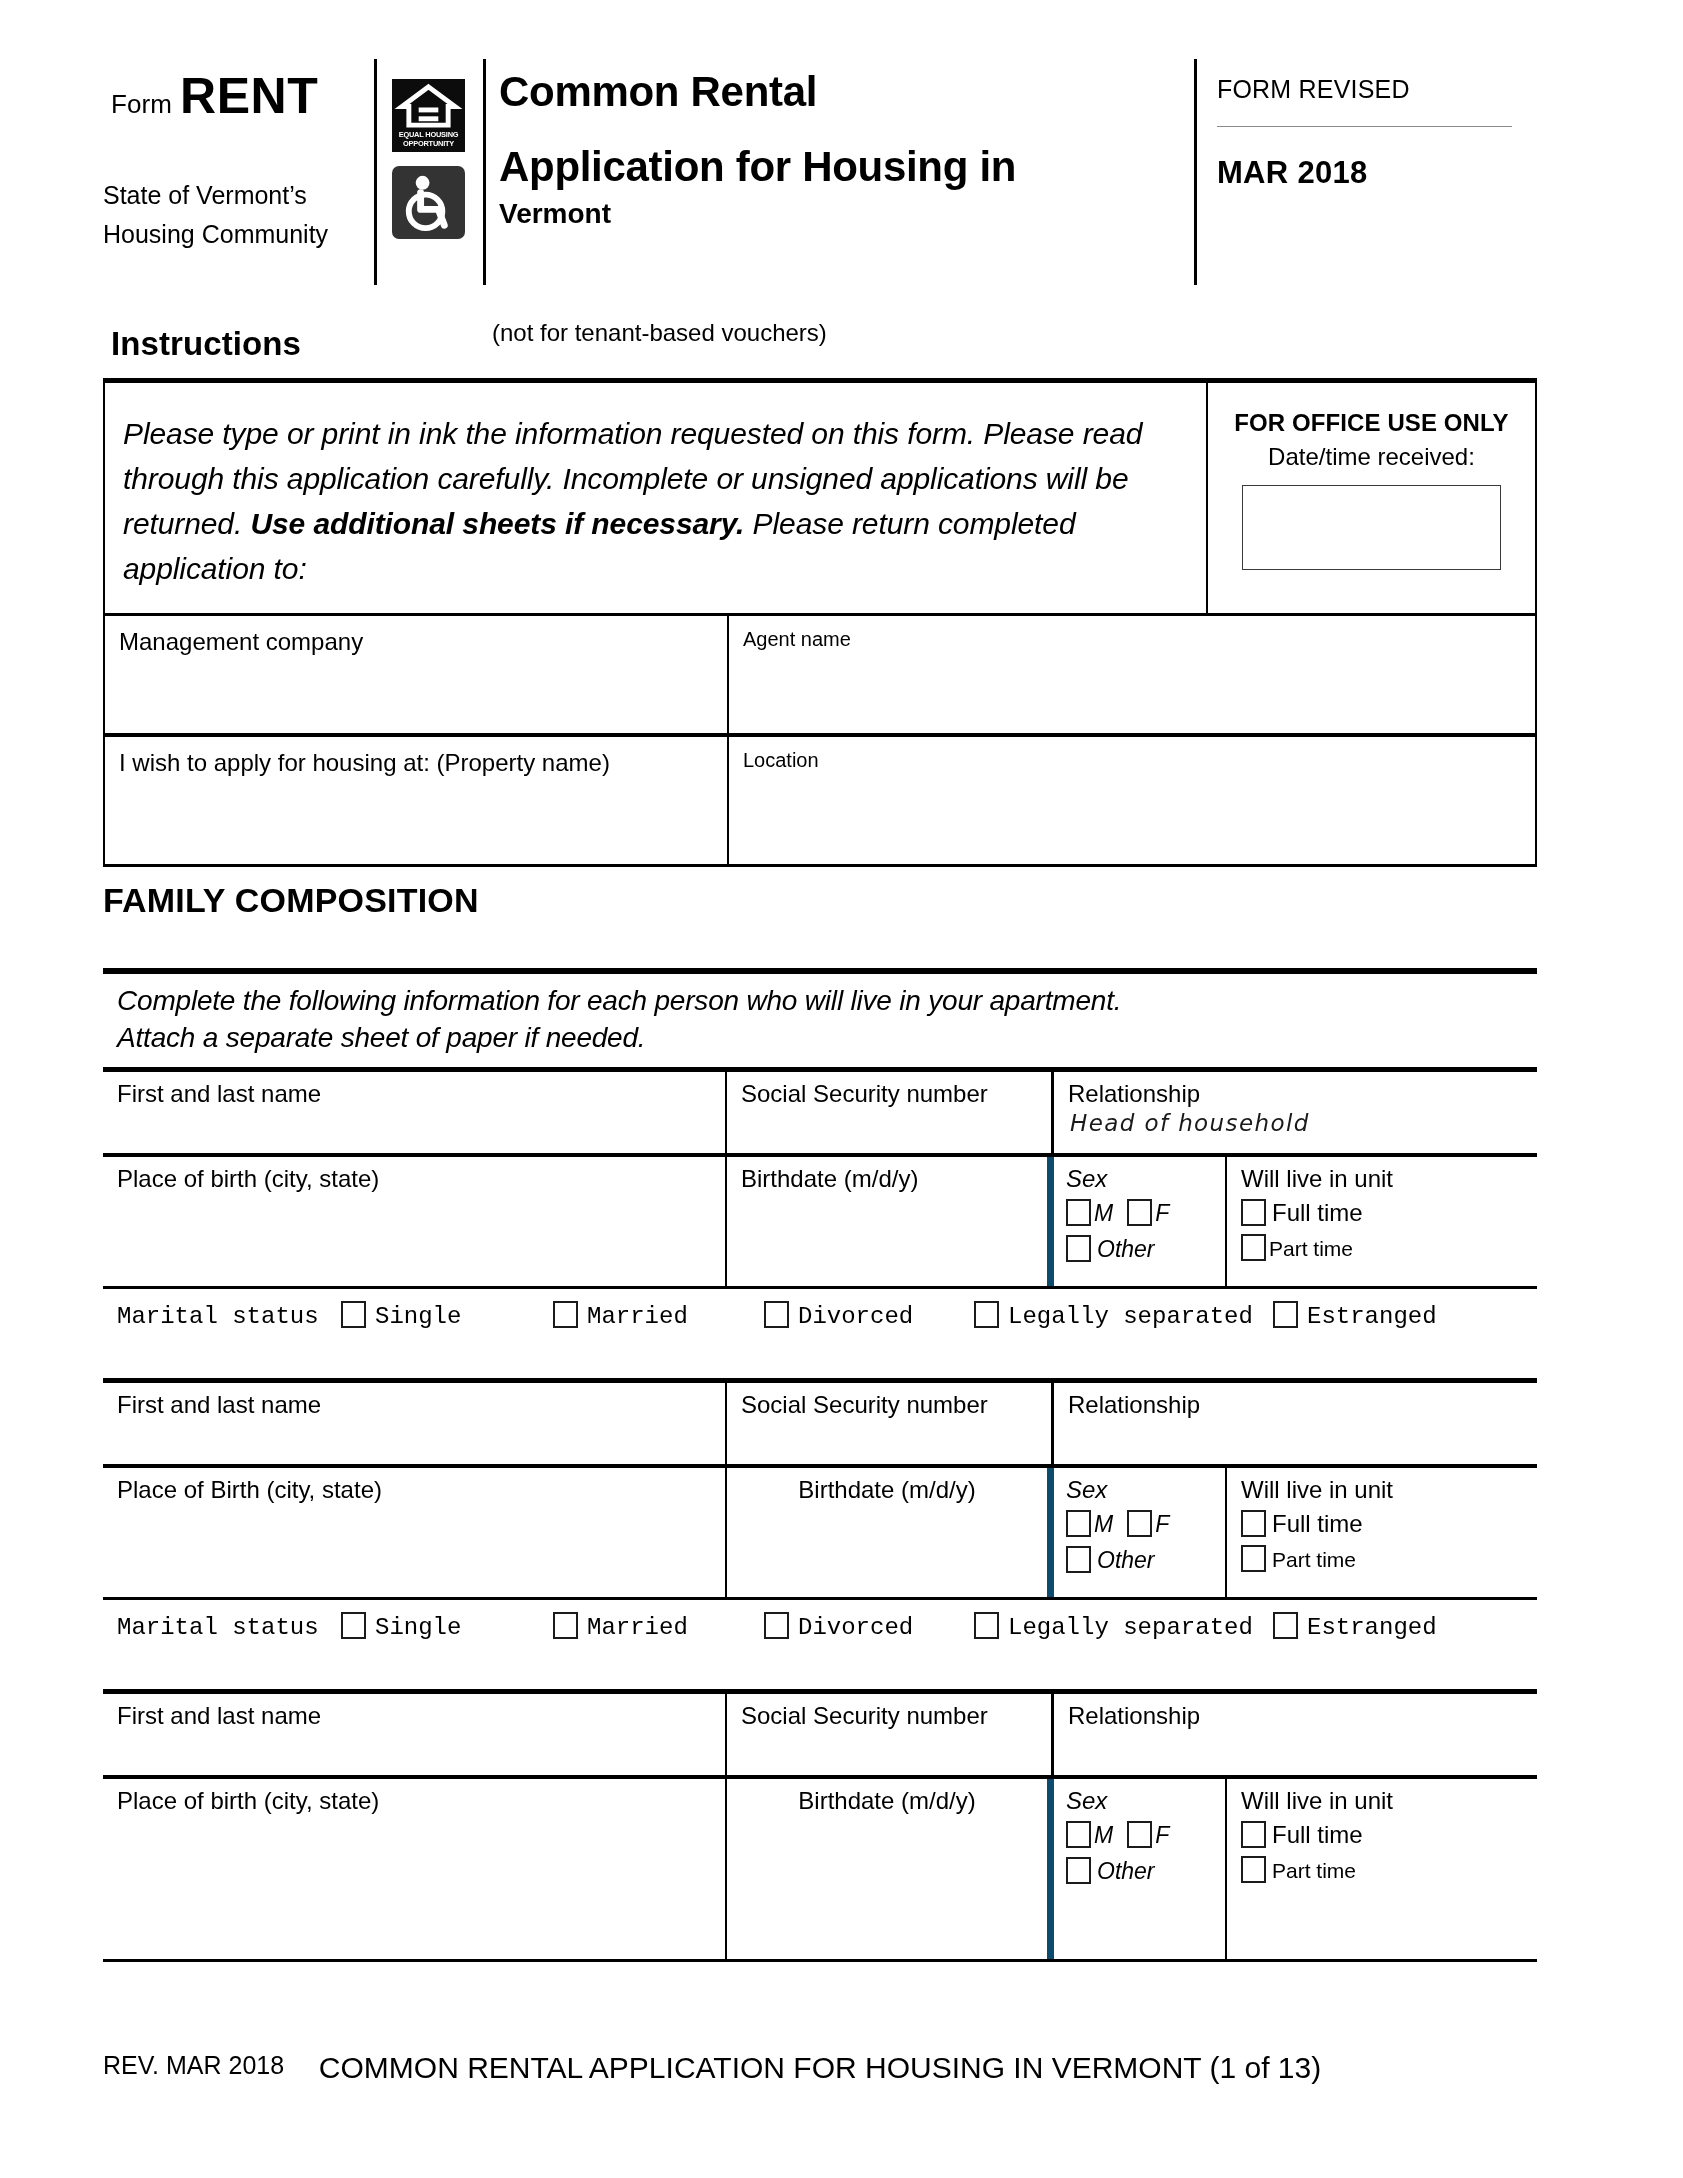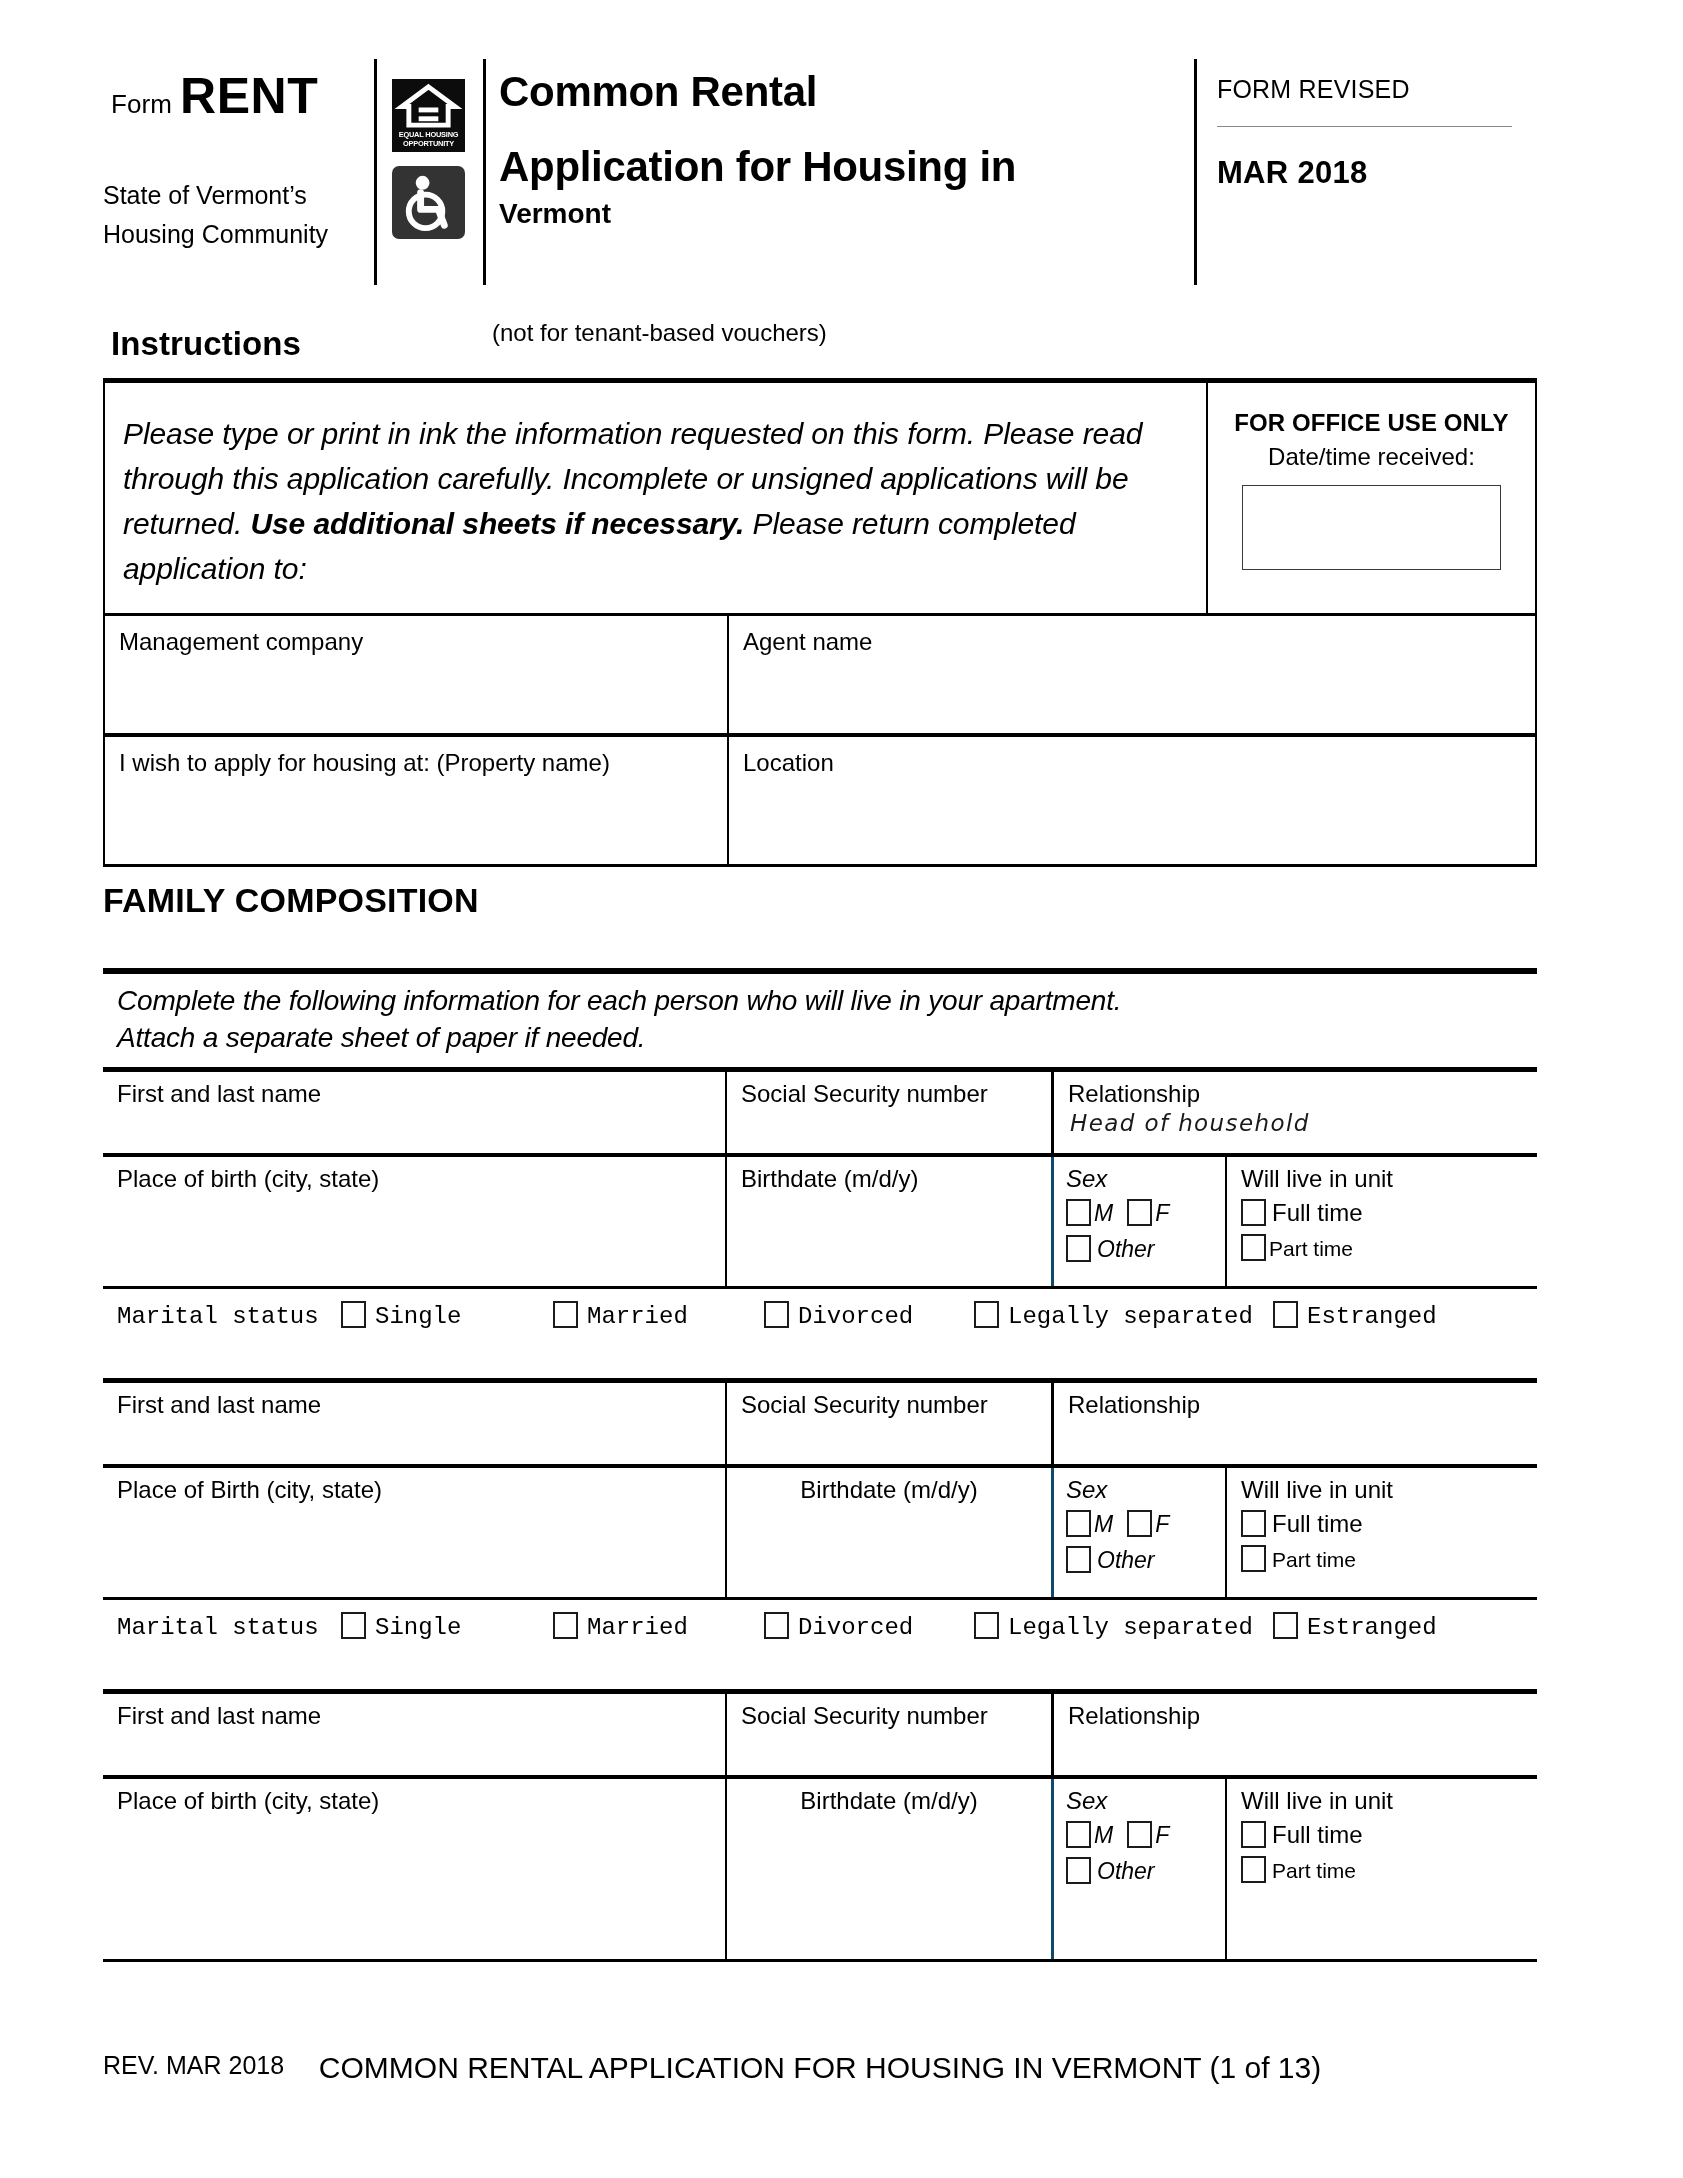--- a/index.html
+++ b/index.html
@@ -256,21 +256,21 @@
     width: 624px;
     box-sizing: border-box;
     padding: 12px 10px 10px 14px;
     border-right: 2px solid #000;
     font-size: 24px;
   }
   .cell-b {
     flex: 1;
     box-sizing: border-box;
     padding: 12px 10px 18px 14px;
-    font-size: 24px;
+    font-size: 20px;
   }
 
   
   .fam-head {
     position: absolute;
     left: 103px;
     top: 881px;
     font-size: 34px;
     font-weight: bold;
     letter-spacing: 0.2px;
@@ -347,21 +347,21 @@
   .p-pob {
     width: 624px;
     box-sizing: border-box;
     border-right: 2px solid #000;
     padding: 8px 8px 0 14px;
     font-size: 24px;
   }
   .p-bdate {
     width: 327px;
     box-sizing: border-box;
-    border-right: 3px solid #0c4a6e;
+    border-right: 7px solid #0c4a6e;
     padding: 8px 8px 8px 14px;
     font-size: 24px;
   }
   .p-bdate.center {
     text-align: center;
     padding-left: 8px;
   }
   .p-sex {
     width: 173px;
     box-sizing: border-box;

